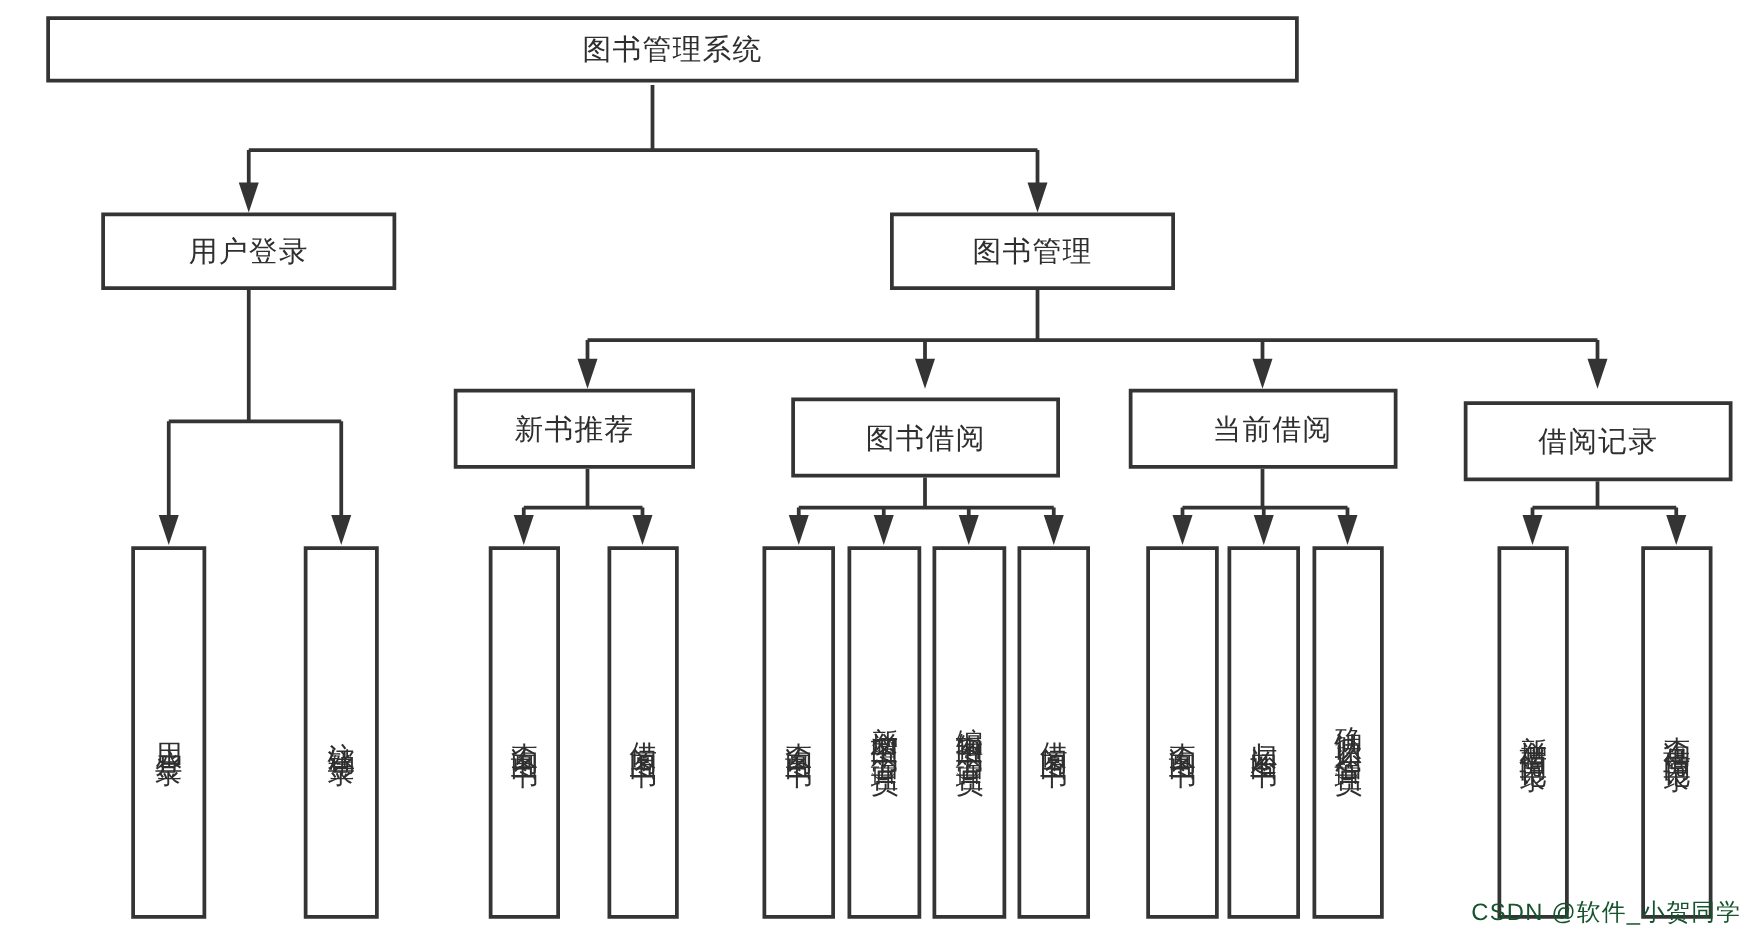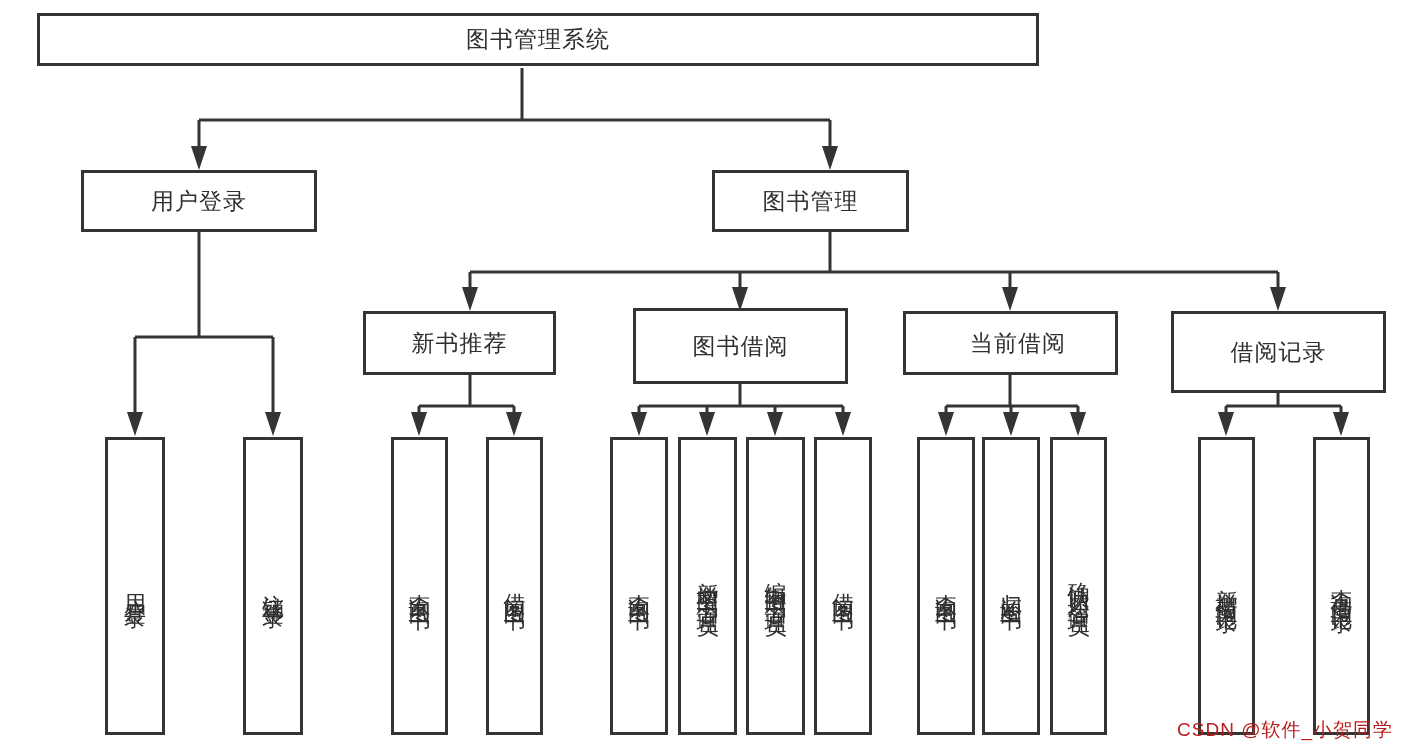--- a/index.html
+++ b/index.html
@@ -35,21 +35,21 @@
     writing-mode: vertical-rl;
     text-orientation: mixed;
     letter-spacing: 5px;
     line-height: 1;
   }
   #watermark {
     position: absolute;
     right: 12px;
     top: 717px;
     font-size: 19px;
-    color: #b91c1c;
+    color: #14532d;
     z-index: 5;
     white-space: nowrap;
     letter-spacing: 1px;
   }
 </style>
 </head>
 <body>
 
 <div id="canvas">
 
@@ -89,26 +89,26 @@
       <polygon points="1003,412 1019,412 1011,436"></polygon>
       <polygon points="1070,412 1086,412 1078,436"></polygon>
       <polygon points="1218,412 1234,412 1226,436"></polygon>
       <polygon points="1333,412 1349,412 1341,436"></polygon>
     </g>
   </svg>
 
   <div class="node h-node" style="left:21px; top:13px; width:1002px; height:53px;margin-left:16px;">图书管理系统</div>
 
   <div class="node h-node" style="left:81px; top:170px; width:236px; height:62px;">用户登录</div>
-  <div class="node h-node" style="left:712px; top:170px; width:197px; height:62px;">图书管理</div>
+  <div class="node h-node" style="left:712px; top:170px; width:228px; height:62px;">图书管理</div>
 
   <div class="node h-node" style="left:363px; top:311px; width:193px; height:64px;">新书推荐</div>
-  <div class="node h-node" style="left:633px; top:308px; width:215px; height:76px;">图书借阅</div>
+  <div class="node h-node" style="left:633px; top:318px; width:215px; height:64px;">图书借阅</div>
   <div class="node h-node" style="left:903px; top:311px; width:215px; height:64px;padding-left:15px;">当前借阅</div>
-  <div class="node h-node" style="left:1171px; top:311px; width:215px; height:82px;">借阅记录</div>
+  <div class="node h-node" style="left:1171px; top:321px; width:215px; height:64px;">借阅记录</div>
 
   <div class="node v-node" style="left:105px; top:437px; width:60px; height:298px;">用户登录</div>
   <div class="node v-node" style="left:243px; top:437px; width:60px; height:298px;">注销登录</div>
 
   <div class="node v-node" style="left:391px; top:437px; width:57px; height:298px;">查询图书</div>
   <div class="node v-node" style="left:486px; top:437px; width:57px; height:298px;">借阅图书</div>
 
   <div class="node v-node" style="left:610px; top:437px; width:58px; height:298px;">查询图书</div>
   <div class="node v-node" style="left:678px; top:437px; width:59px; height:298px;">新增图书（管理员）</div>
   <div class="node v-node" style="left:746px; top:437px; width:59px; height:298px;">编辑图书（管理员）</div>

